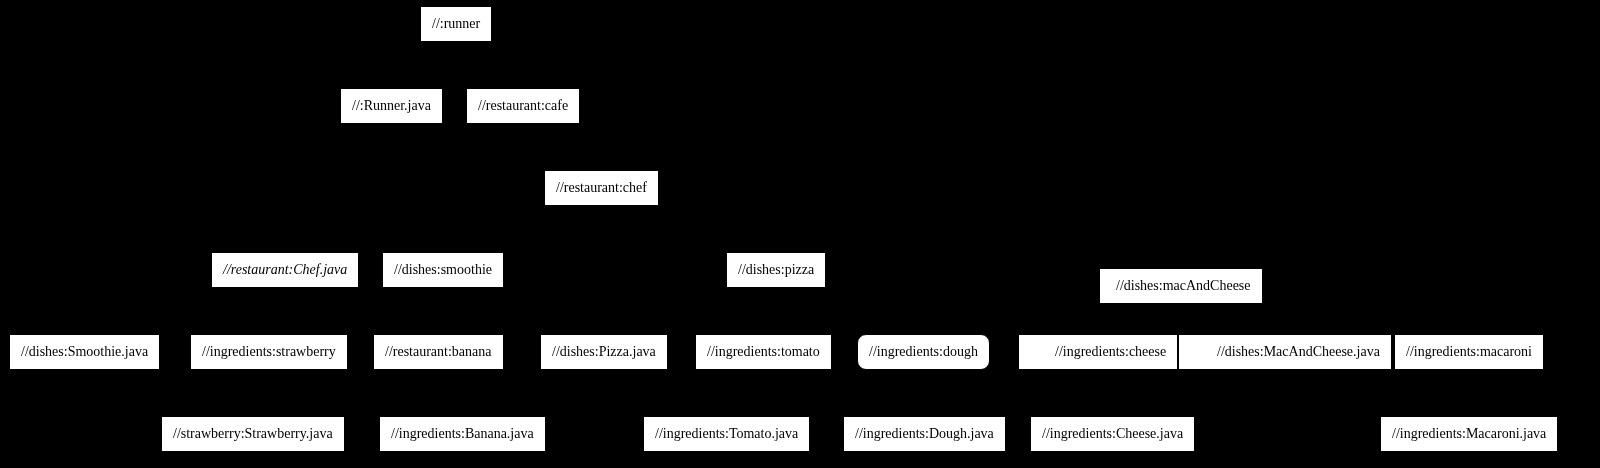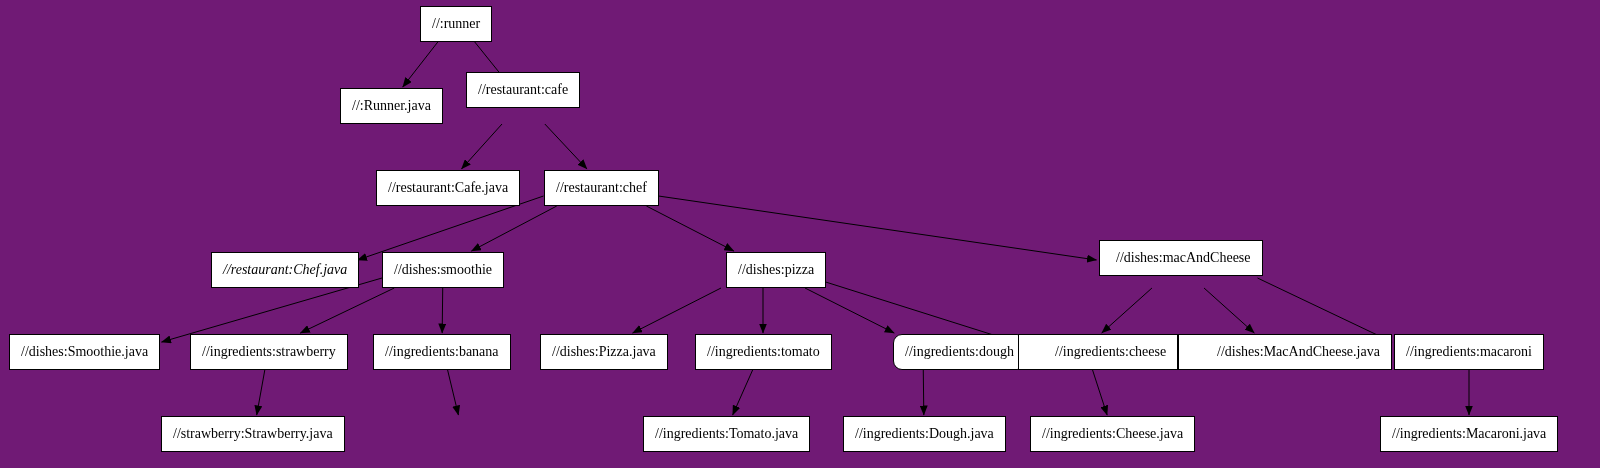--- a/index.html
+++ b/index.html
@@ -4,21 +4,21 @@
 <style>
   html, body {
     margin: 0;
     padding: 0;
     background: #ffffff;
   }
   .stage {
     position: relative;
     width: 1600px;
     height: 468px;
-    background: #701a75;
+    background: #000000;
     overflow: hidden;
     font-family: "Liberation Serif", "DejaVu Serif", serif;
   }
   .edge-layer {
     position: absolute;
     left: 0;
     top: 0;
     width: 1600px;
     height: 468px;
   }
@@ -75,70 +75,70 @@
         <line x1="1469" y1="370" x2="1469" y2="415" stroke="#000000" stroke-width="1" marker-end="url(#arrowhead)"></line>
       </g>
   </svg>
 
 <div class="node" style="left: 420px; top: 6px;">
       <span>//:runner</span>
     </div>
     <div class="node" style="left: 340px; top: 88px;">
       <span>//:Runner.java</span>
     </div>
-    <div class="node" style="left: 466px; top: 72px;">
+    <div class="node" style="left: 466px; top: 88px;">
       <span>//restaurant:cafe</span>
-    </div>
-    <div class="node" style="left: 376px; top: 170px;">
-      <span>//restaurant:Cafe.java</span>
     </div>
     <div class="node" style="left: 544px; top: 170px;">
       <span>//restaurant:chef</span>
     </div>
     <div class="node" style="left: 211px; top: 252px; font-style: italic;">
       <span>//restaurant:Chef.java</span>
     </div>
     <div class="node" style="left: 382px; top: 252px;">
       <span>//dishes:smoothie</span>
     </div>
     <div class="node" style="left: 702px; top: 252px; margin-left: 24px;">
       <span>//dishes:pizza</span>
     </div>
-    <div class="node" style="left: 1099px; top: 240px; padding-left: 16px;">
+    <div class="node" style="left: 1099px; top: 268px; padding-left: 16px;">
       <span>//dishes:macAndCheese</span>
     </div>
     <div class="node" style="left: 9px; top: 334px;">
       <span>//dishes:Smoothie.java</span>
     </div>
     <div class="node" style="left: 190px; top: 334px;">
       <span>//ingredients:strawberry</span>
     </div>
     <div class="node" style="left: 373px; top: 334px;">
-      <span>//ingredients:banana</span>
+      <span>//restaurant:banana</span>
     </div>
     <div class="node" style="left: 540px; top: 334px;">
       <span>//dishes:Pizza.java</span>
     </div>
     <div class="node" style="left: 695px; top: 334px;">
       <span>//ingredients:tomato</span>
     </div>
-    <div class="node" style="left: 893px; top: 334px; border-radius: 9px;">
+    <div class="node" style="left: 857px; top: 334px; border-radius: 9px;">
       <span>//ingredients:dough</span>
     </div>
     <div class="node" style="left: 1018px; top: 334px; padding-left: 36px;">
       <span>//ingredients:cheese</span>
     </div>
     <div class="node" style="left: 1178px; top: 334px; padding-left: 38px;">
       <span>//dishes:MacAndCheese.java</span>
     </div>
     <div class="node" style="left: 1394px; top: 334px;">
       <span>//ingredients:macaroni</span>
     </div>
     <div class="node" style="left: 161px; top: 416px;">
       <span>//strawberry:Strawberry.java</span>
+    </div>
+    <div class="node" style="left: 379px; top: 416px;">
+      <span>//ingredients:Banana.java</span>
     </div>
     <div class="node" style="left: 643px; top: 416px;">
       <span>//ingredients:Tomato.java</span>
     </div>
     <div class="node" style="left: 843px; top: 416px;">
       <span>//ingredients:Dough.java</span>
     </div>
     <div class="node" style="left: 1030px; top: 416px;">
       <span>//ingredients:Cheese.java</span>
     </div>

